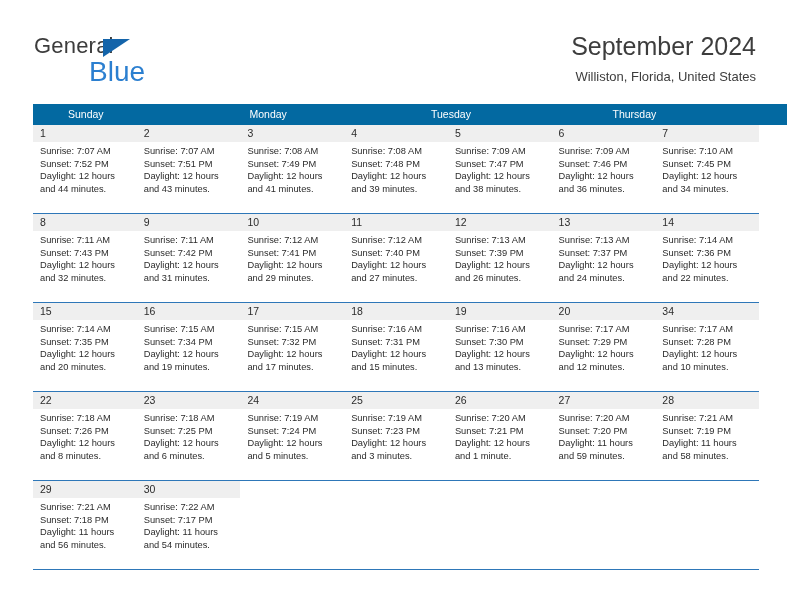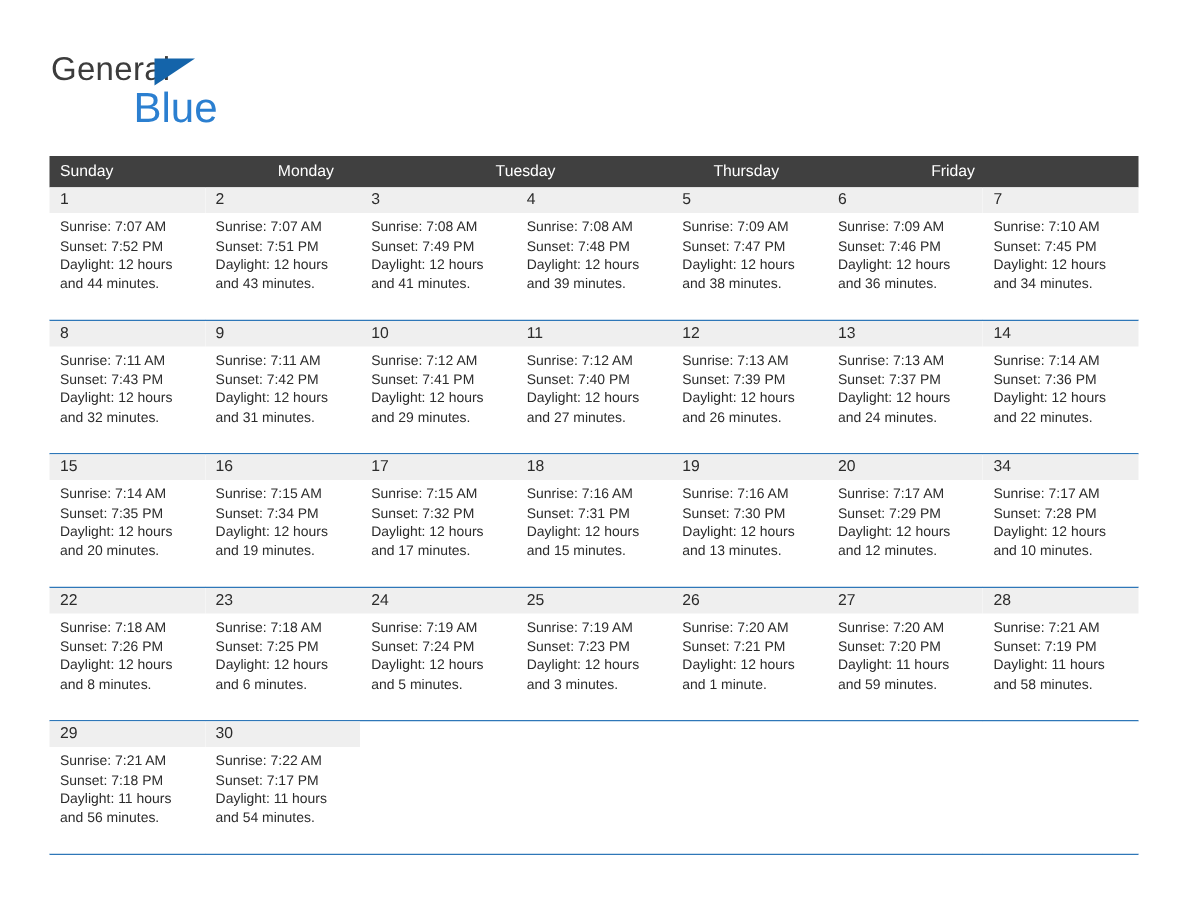--- a/index.html
+++ b/index.html
@@ -84,21 +84,22 @@
   
   .calendar {
     position: absolute;
     left: 33px;
     top: 104px;
     width: 726px;
   }
   .dow-row {
     display: flex;
     width: 100%;
-    background: #404040;
+    background: #0369a1;
+    padding-left: 28px;
   }
   .dow {
     flex: 1 1 0;
     min-width: 0;
     color: #ffffff;
     font-size: 10.5px;
     line-height: 21px;
     height: 21px;
     padding-left: 7px;
     box-sizing: border-box;
@@ -156,30 +157,33 @@
 <div class="page">
 
   <div class="top">
 
     <div class="logo">
       <span class="logo-general">General</span>
       <span class="logo-tri"></span>
       <span class="logo-blue">Blue</span>
     </div>
 
+    <div class="titles">
+      <div class="cal-title">September 2024</div>
+      <div class="cal-sub">Williston, Florida, United States</div>
+    </div>
 
   </div>
 
   <div class="calendar">
     <div class="dow-row" id="dow-row">
         <div class="dow">Sunday</div>
         <div class="dow">Monday</div>
         <div class="dow">Tuesday</div>
         <div class="dow">Thursday</div>
-        <div class="dow">Friday</div>
       </div>
     <div id="weeks-host">
         <div class="week">
           <div class="week-inner">
             <div class="cell filled">
               <div class="datenum">1</div>
               <div class="lines">
                 <div class="line">Sunrise: 7:07 AM</div>
                 <div class="line">Sunset: 7:52 PM</div>
                 <div class="line">Daylight: 12 hours</div>

